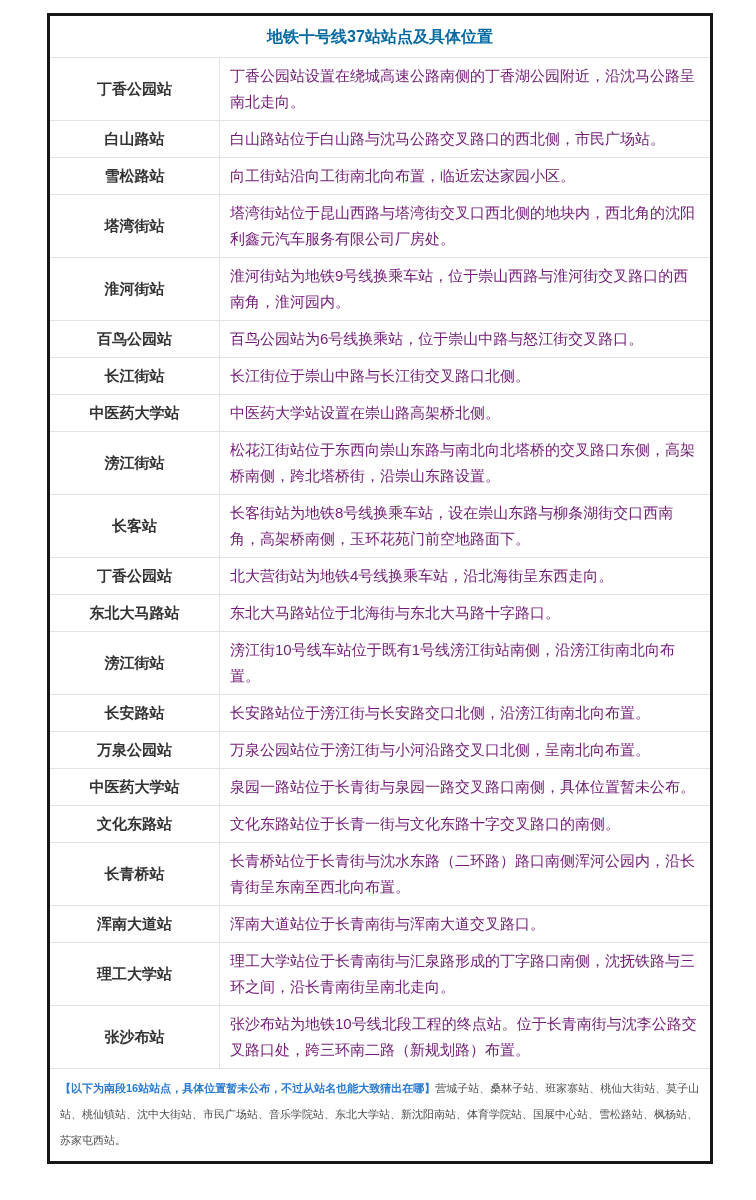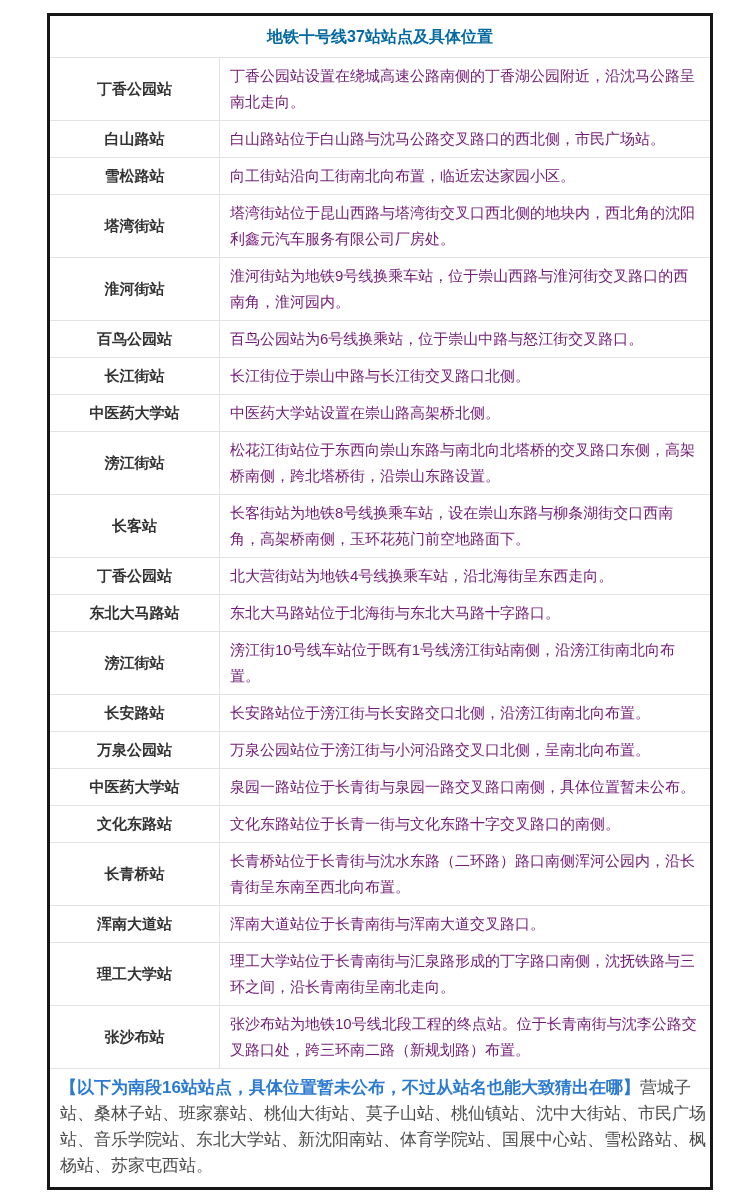--- a/index.html
+++ b/index.html
@@ -56,21 +56,21 @@
   }
   .cell.desc {
     flex: 1;
     color: #701a75;
     font-size: 15px;
     line-height: 26px;
     padding: 5px 12px 5px 10px;
   }
   .footer-note {
     padding: 6px 4px 8px 10px;
-    font-size: 17px;
+    font-size: 11px;
     line-height: 26px;
     color: #4d4d4d;
   }
   .footer-highlight {
     color: #2a7ad2;
     font-weight: bold;
   }
 </style>
 </head>
 <body>

